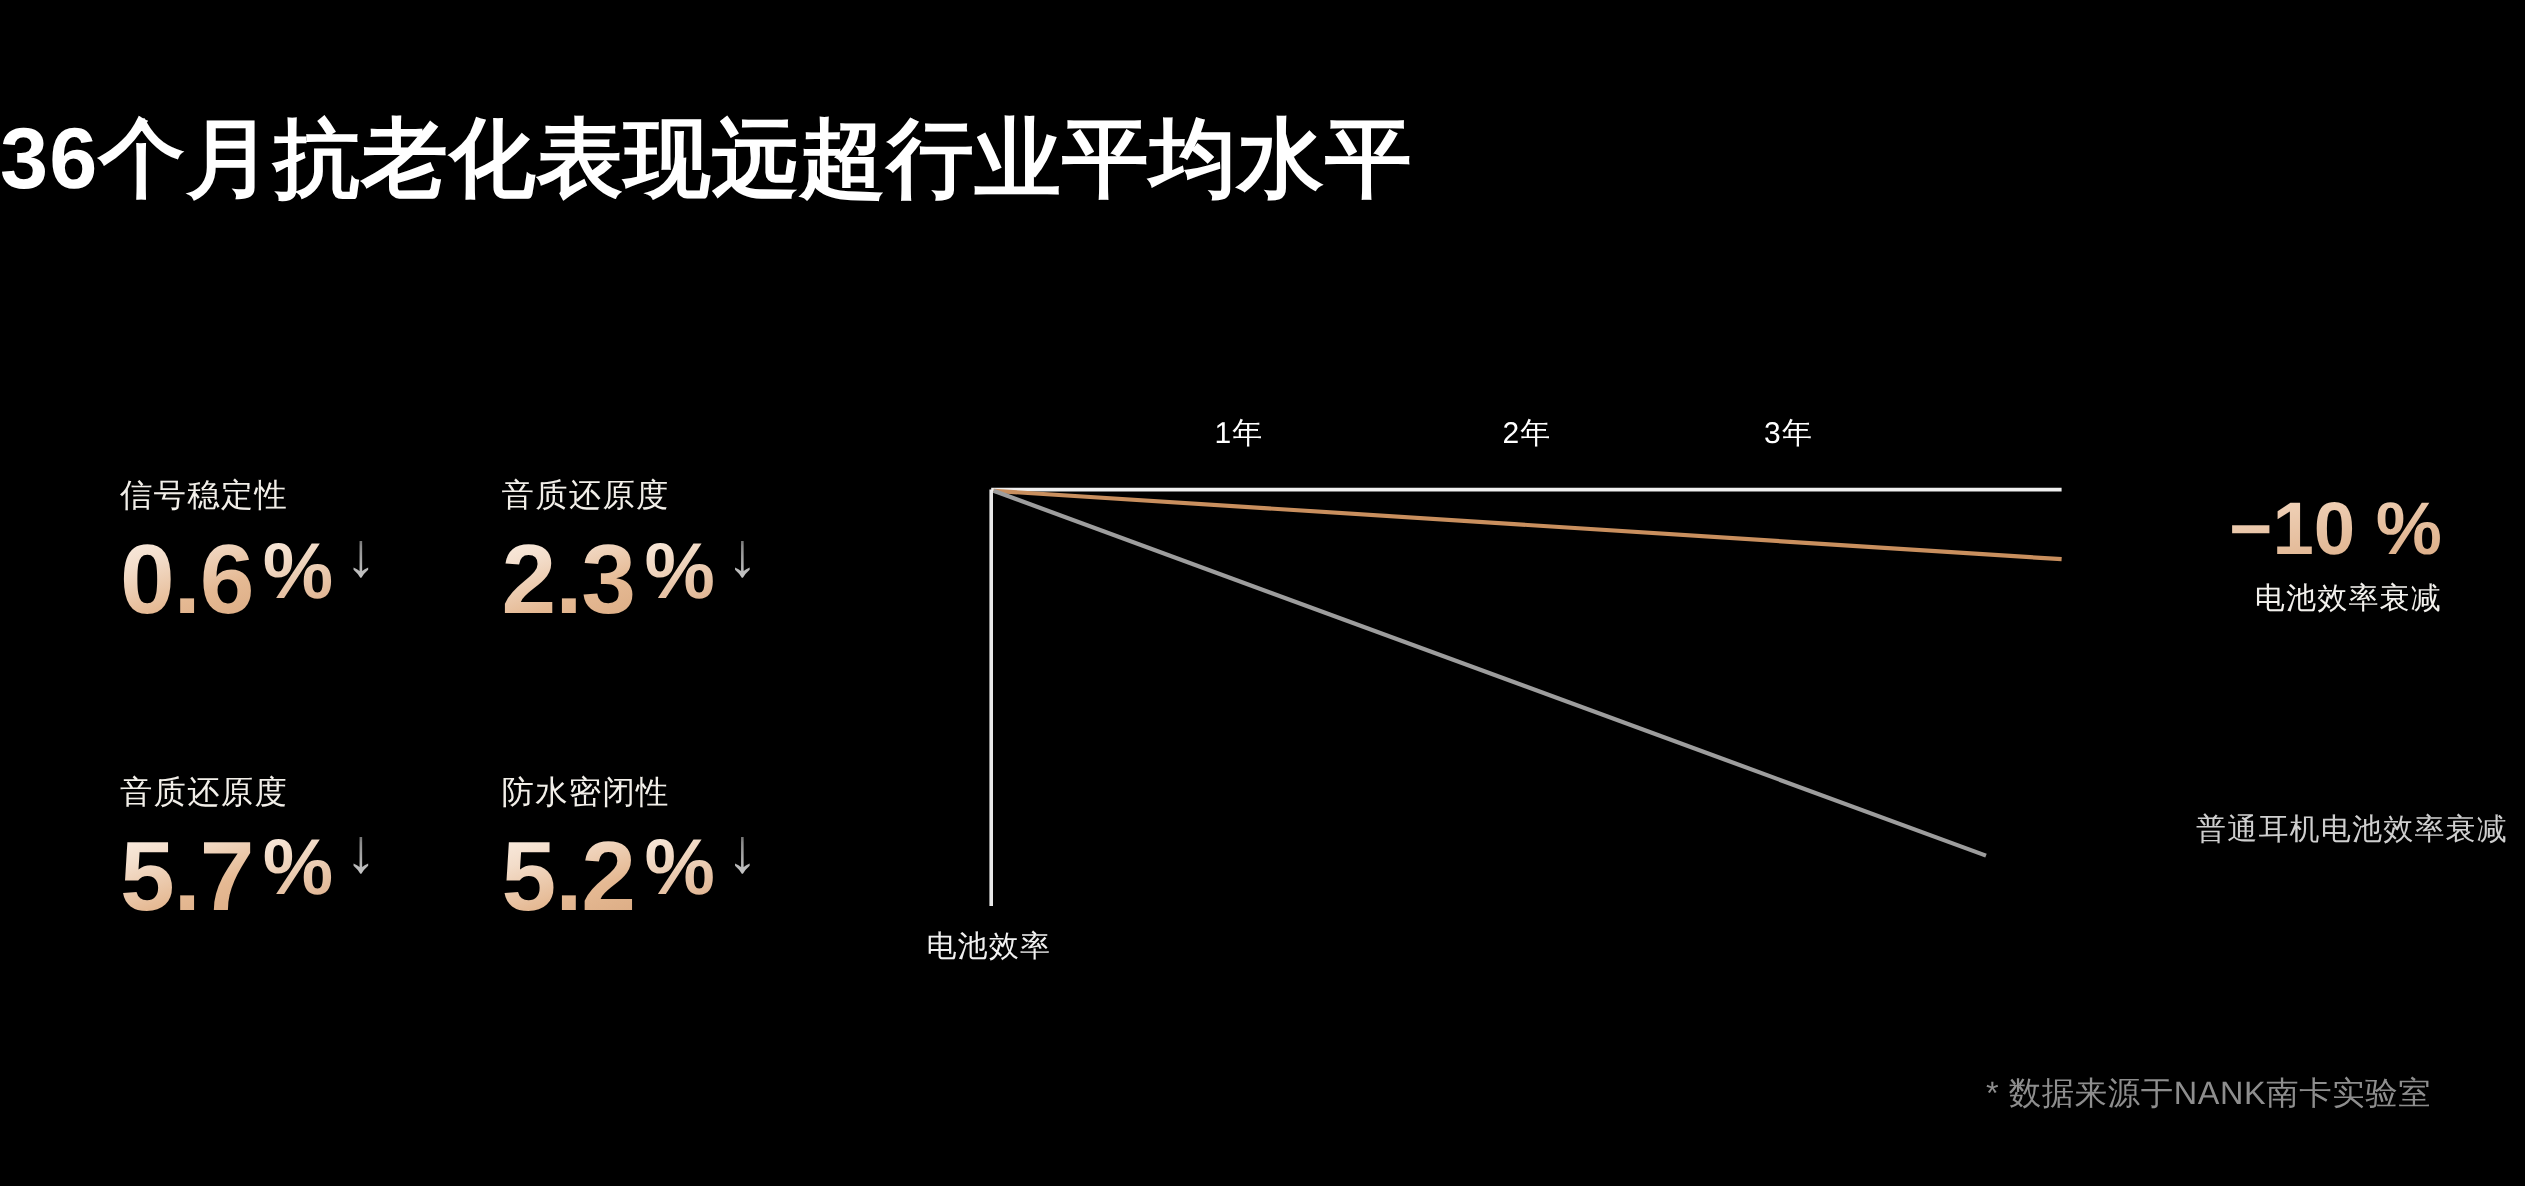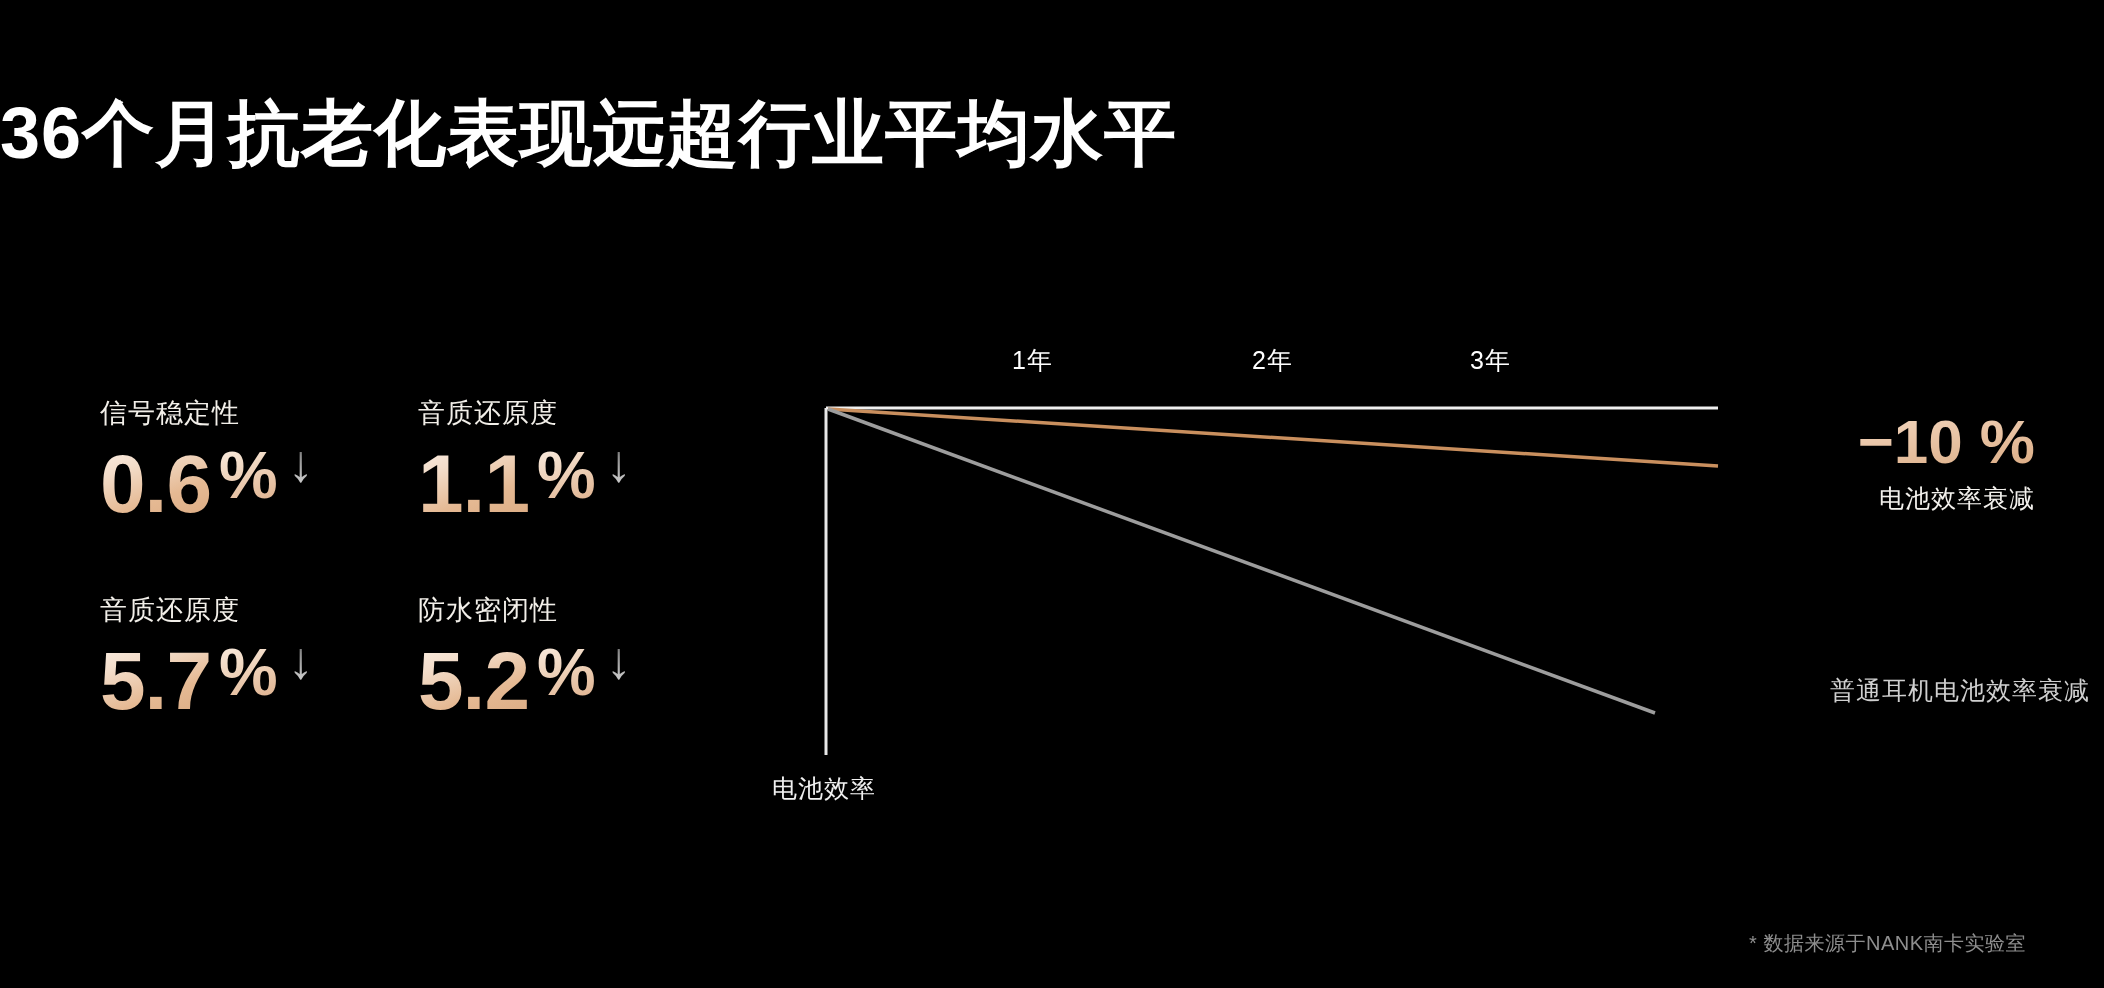--- a/index.html
+++ b/index.html
@@ -38,21 +38,21 @@
 
   
   #metrics {
     position: absolute;
     left: 100px;
     top: 395px;
     width: 560px;
     display: grid;
     grid-template-columns: 318px 318px;
     grid-template-rows: 170px 170px;
-    row-gap: 27px;
+    row-gap: 77px;
   }
   .metric { position: relative; }
   .metric-label {
     font-size: 27px;
     font-weight: 500;
     color: #f2efe9;
     letter-spacing: 1px;
     margin-bottom: 6px;
     white-space: nowrap;
   }
@@ -150,22 +150,22 @@
     letter-spacing: 1px;
     margin-top: 6px;
   }
   #callout-nank .callout-caption { color: #f3f1ed; }
   #callout-generic .callout-caption { color: #cfcfcf; }
 
   
   #footnote {
     position: absolute;
     right: 78px;
-    top: 930px;
-    font-size: 20px;
+    top: 893px;
+    font-size: 27px;
     color: #8e8e8e;
     letter-spacing: 0.5px;
     white-space: nowrap;
   }
 </style>
 </head>
 <body>
 
 <div id="slide">
 
@@ -178,21 +178,21 @@
       <div class="metric-value">
         <span class="metric-number">0.6</span>
         <span class="metric-pct">%</span>
         <span class="metric-arrow">↓</span>
       </div>
     </div>
 
     <div class="metric">
       <div class="metric-label">音质还原度</div>
       <div class="metric-value">
-        <span class="metric-number">1.1</span>
+        <span class="metric-number">2.3</span>
         <span class="metric-pct">%</span>
         <span class="metric-arrow">↓</span>
       </div>
     </div>
 
     <div class="metric">
       <div class="metric-label">音质还原度</div>
       <div class="metric-value">
         <span class="metric-number">5.7</span>
         <span class="metric-pct">%</span>

